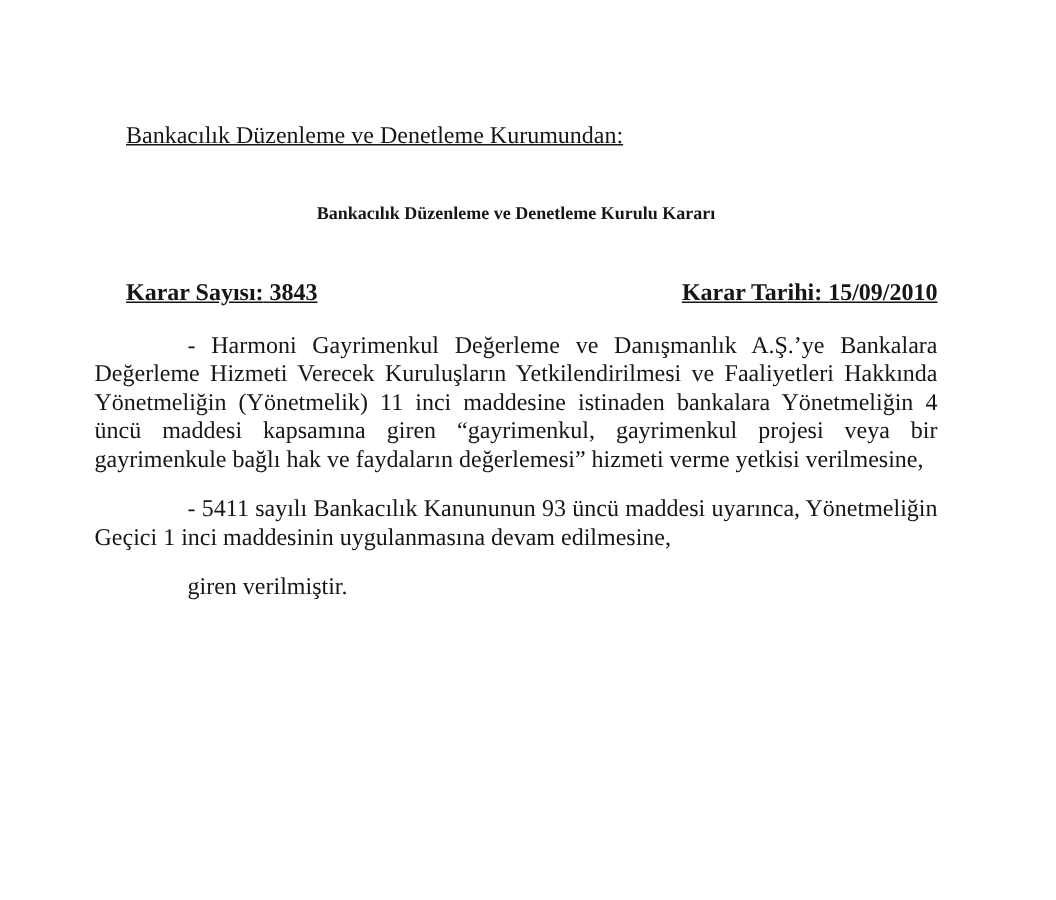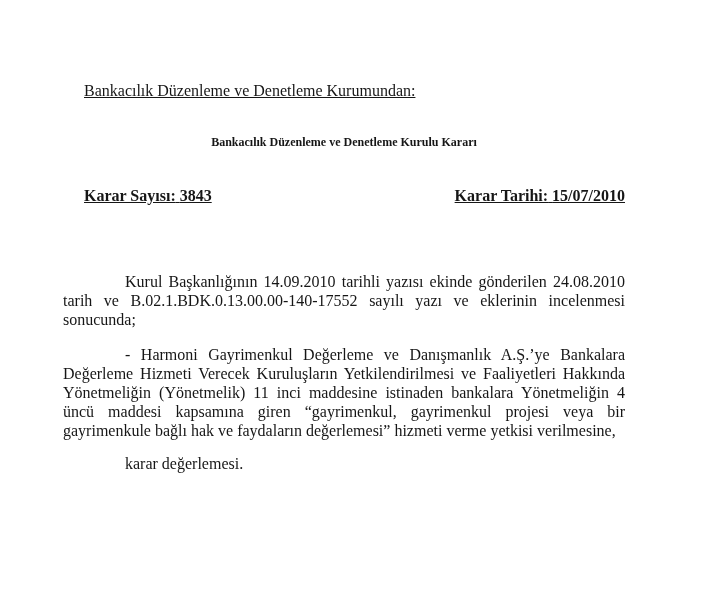--- a/index.html
+++ b/index.html
@@ -70,25 +70,25 @@
 
     <div class="doc-title">Bankacılık Düzenleme ve Denetleme Kurulu Kararı</div>
 
     <div class="meta-row">
       <span class="meta meta-left">
         <span>Karar Sayısı:</span>
         <span>3843</span>
       </span>
       <span class="meta">
         <span>Karar Tarihi:</span>
-        <span>15/07/2010</span>
+        <span>15/09/2010</span>
       </span>
     </div>
 
-    <p class="body p1">Kurul Başkanlığının 14.09.2010 tarihli yazısı ekinde gönderilen 24.08.2010 tarih ve B.02.1.BDK.0.13.00.00-140-17552 sayılı yazı ve eklerinin incelenmesi sonucunda;</p>
 
     <p class="body p2">- Harmoni Gayrimenkul Değerleme ve Danışmanlık A.Ş.’ye Bankalara Değerleme Hizmeti Verecek Kuruluşların Yetkilendirilmesi ve Faaliyetleri Hakkında Yönetmeliğin (Yönetmelik) 11 inci maddesine istinaden bankalara Yönetmeliğin 4 üncü maddesi kapsamına giren “gayrimenkul, gayrimenkul projesi veya bir gayrimenkule bağlı hak ve faydaların değerlemesi” hizmeti verme yetkisi verilmesine,</p>
 
+    <p class="body p3">- 5411 sayılı Bankacılık Kanununun 93 üncü maddesi uyarınca, Yönetmeliğin Geçici 1 inci maddesinin uygulanmasına devam edilmesine,</p>
 
-    <p class="body p4">karar değerlemesi.</p>
+    <p class="body p4">giren verilmiştir.</p>
 
   </div>
 </div>
 
 </body></html>

